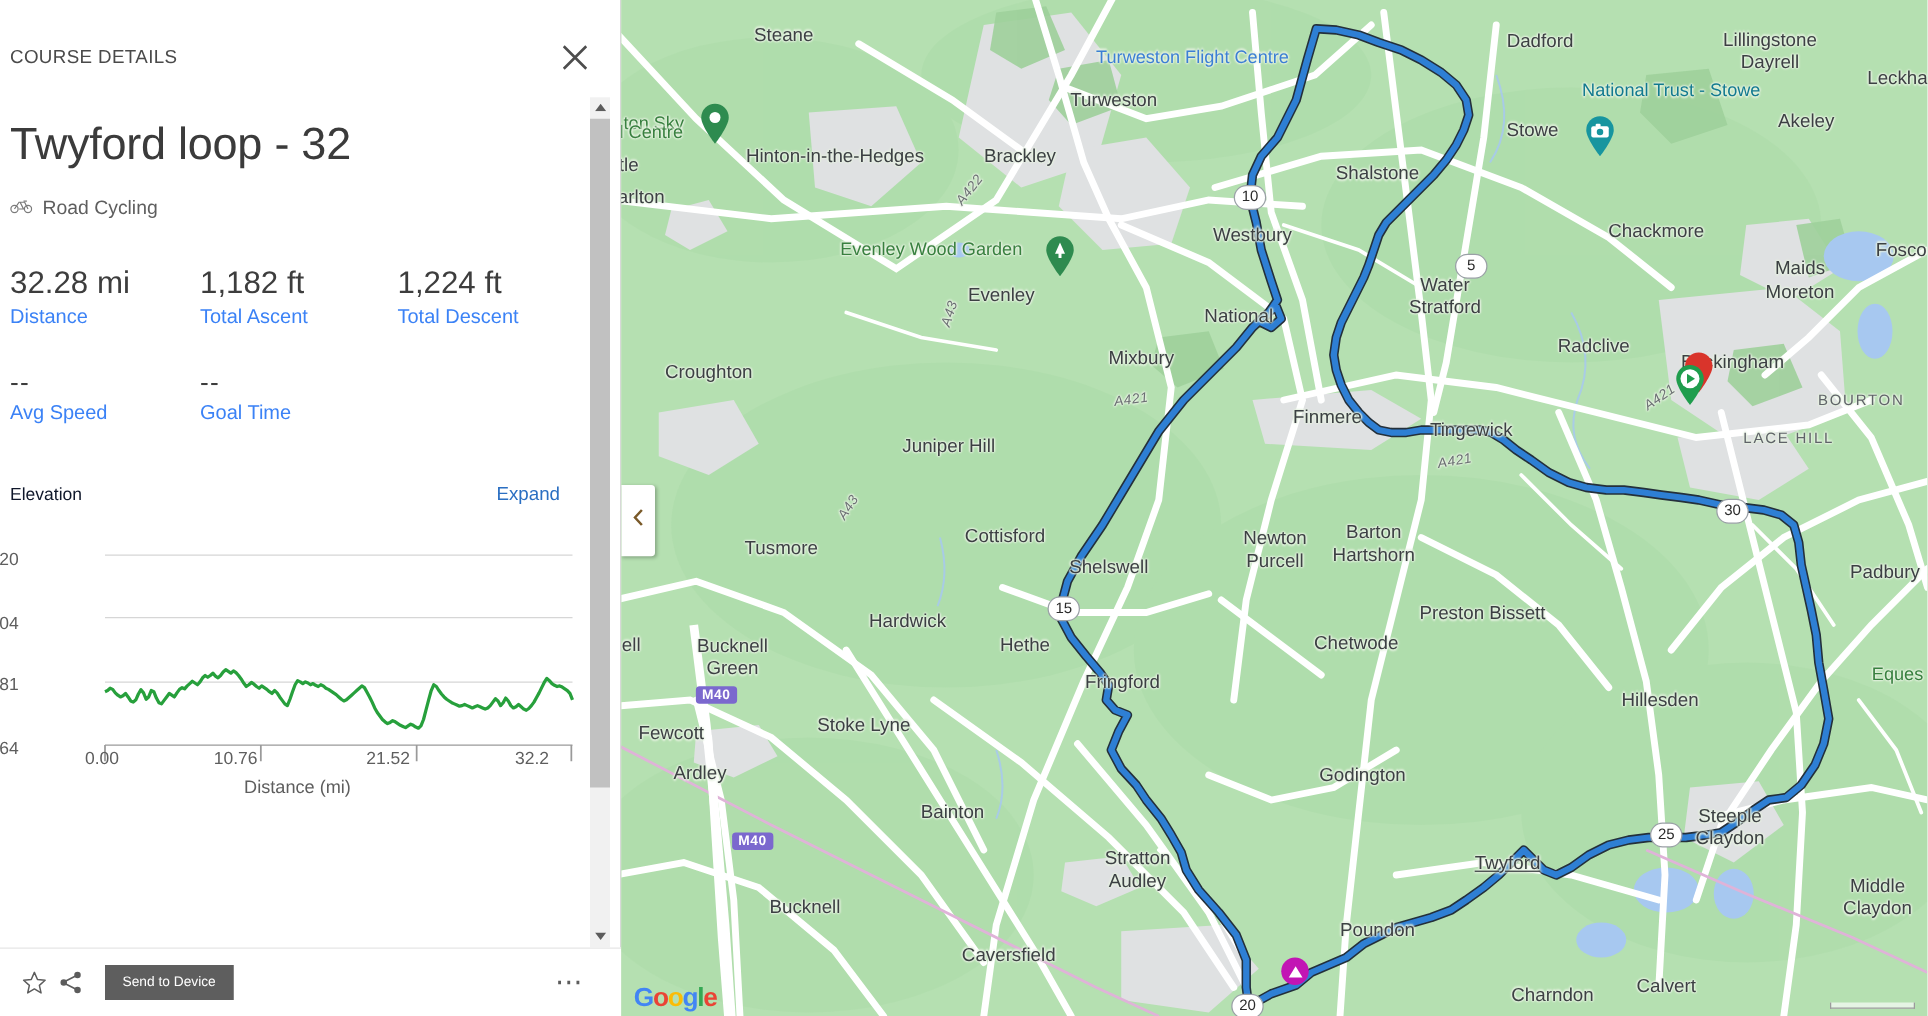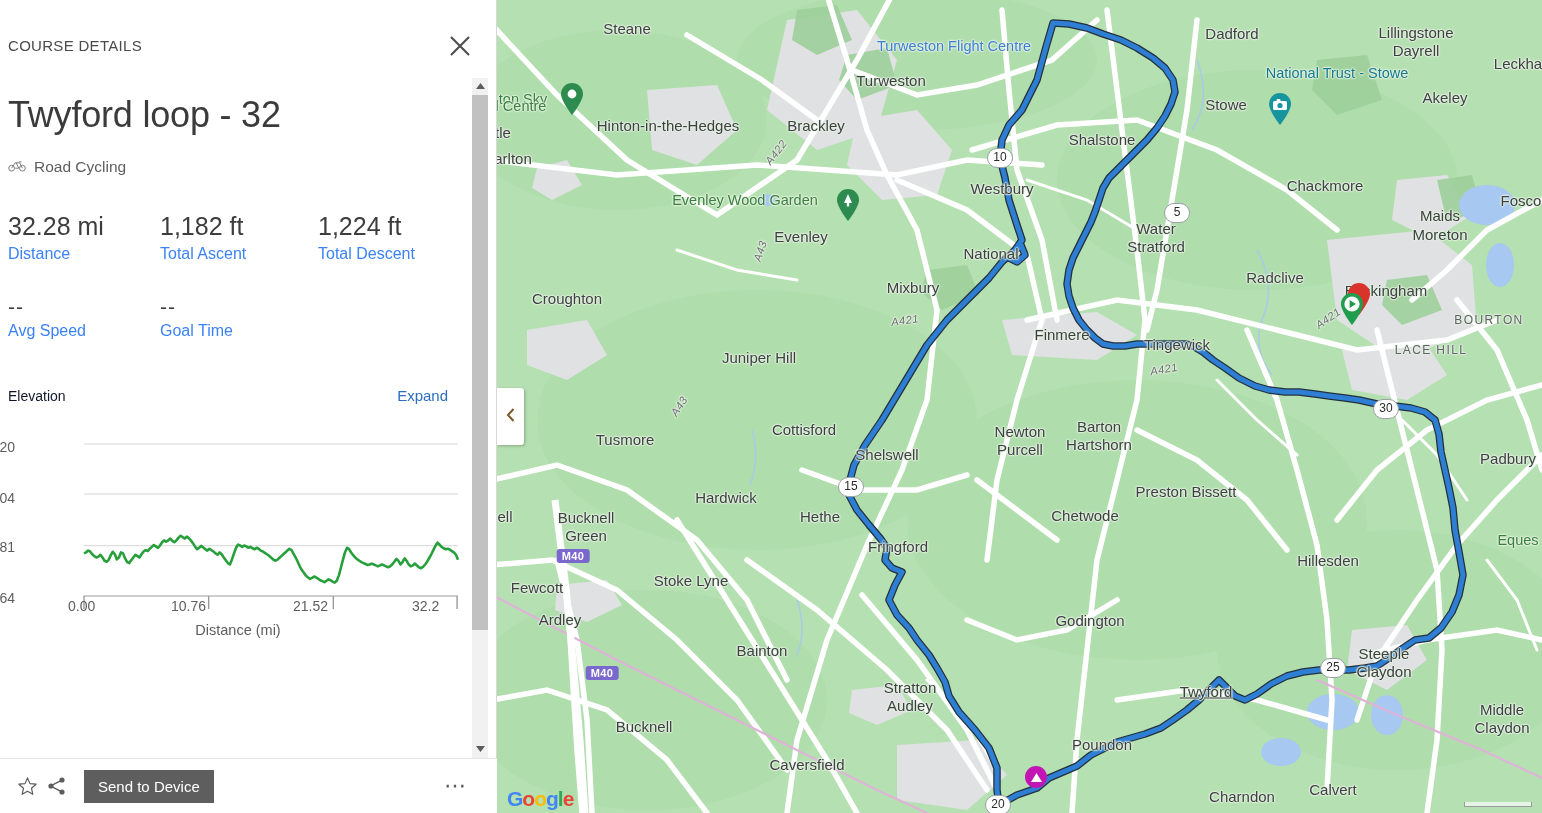--- a/index.html
+++ b/index.html
@@ -106,21 +106,21 @@
   
   #panel-footer {
     position: absolute; left: 0; bottom: 0; width: 497px; height: 55px;
     border-top: 1px solid #e6e6e6; background: #fff;
     display: flex; align-items: center; padding: 0 12px;
   }
   .footer-icon { width: 30px; height: 30px; display: flex; align-items: center;
     justify-content: center; cursor: pointer; color: #5c5c5c; }
   #send-device {
     margin-left: 12px; background: #5e5e5e; color: #fff;
-    border: none; padding: 8px 14px; font-size: 15px; cursor: pointer;
+    border: none; padding: 8px 14px; font-size: 11px; cursor: pointer;
     font-family: "Liberation Sans", sans-serif;
   }
   #more-btn { margin-left: auto; cursor: pointer; padding-right: 18px;
     color: #5c5c5c; font-size: 22px; letter-spacing: 1px; line-height: 10px; }
 
   
   #map {
     position: relative; flex: 1 1 auto; height: 813px;
     background: #b9e0b4; overflow: hidden;
   }

